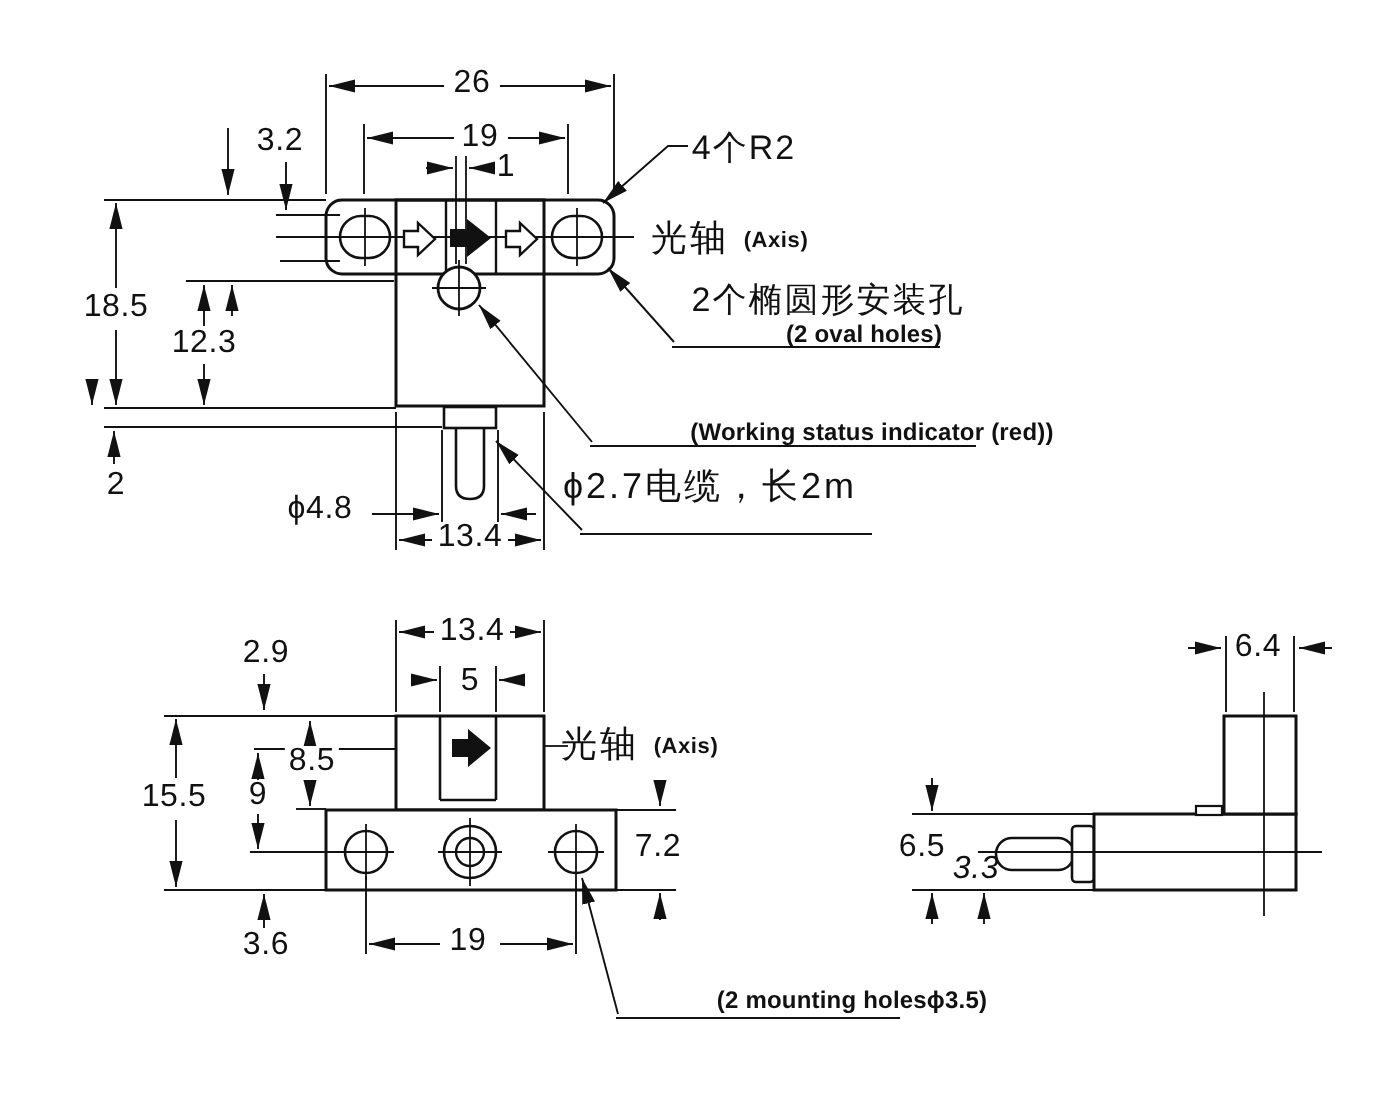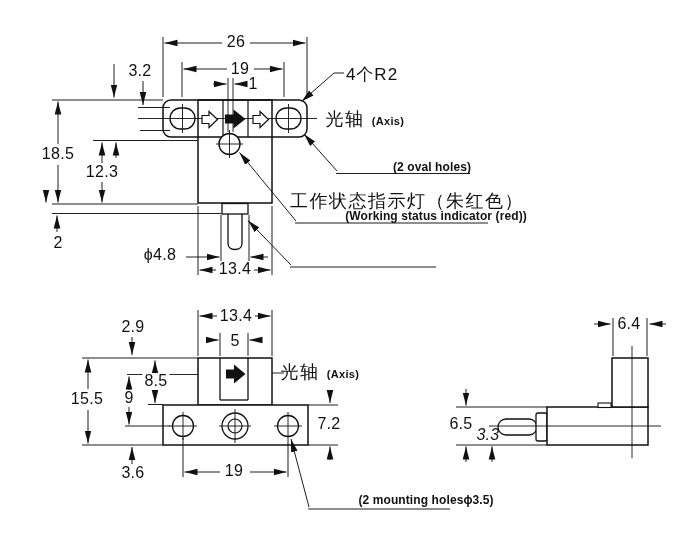--- a/index.html
+++ b/index.html
@@ -214,23 +214,24 @@
   <div class="txt num" style="left:140px;top:71px;">3.2</div>
   <div class="txt num numbg" style="left:58px;top:154px;">18.5</div>
   <div class="txt num numbg" style="left:102px;top:172px;">12.3</div>
   <div class="txt num" style="left:58px;top:243px;">2</div>
   <div class="txt num" style="left:160px;top:255px;">ϕ4.8</div>
   <div class="txt num numbg" style="left:235px;top:269px;">13.4</div>
 
   <div class="txt cjk17" style="left:372px;top:74px;">4个R2</div>
   <div class="txt cjk18" style="left:345px;top:119px;">光轴</div>
   <div class="txt en14" style="left:388px;top:121px;">(Axis)</div>
+  <div class="txt cjk17" style="left:414px;top:150px;">2个椭圆形安装孔</div>
   <div class="txt en12" style="left:388px;top:167px;">(2 oval holes)</div>
-  <div class="txt cjk18" style="left:407px;top:201px;">工作状态指示灯（朱红色）</div>
   <div class="txt en12" style="left:392px;top:216px;">(Working status indicator (red))</div>
+  <div class="txt cjk18" style="left:355px;top:243px;">ϕ2.7电缆，长2m</div>
 
   <div class="txt num numbg" style="left:236px;top:316px;">13.4</div>
   <div class="txt num" style="left:235px;top:341px;">5</div>
   <div class="txt num" style="left:133px;top:327px;">2.9</div>
   <div class="txt num numbg" style="left:156px;top:381px;">8.5</div>
   <div class="txt num numbg" style="left:129px;top:398px;">9</div>
   <div class="txt num numbg" style="left:87px;top:399px;">15.5</div>
   <div class="txt num" style="left:133px;top:473px;">3.6</div>
   <div class="txt num numbg" style="left:234px;top:471px;">19</div>
   <div class="txt num" style="left:329px;top:424px;">7.2</div>

